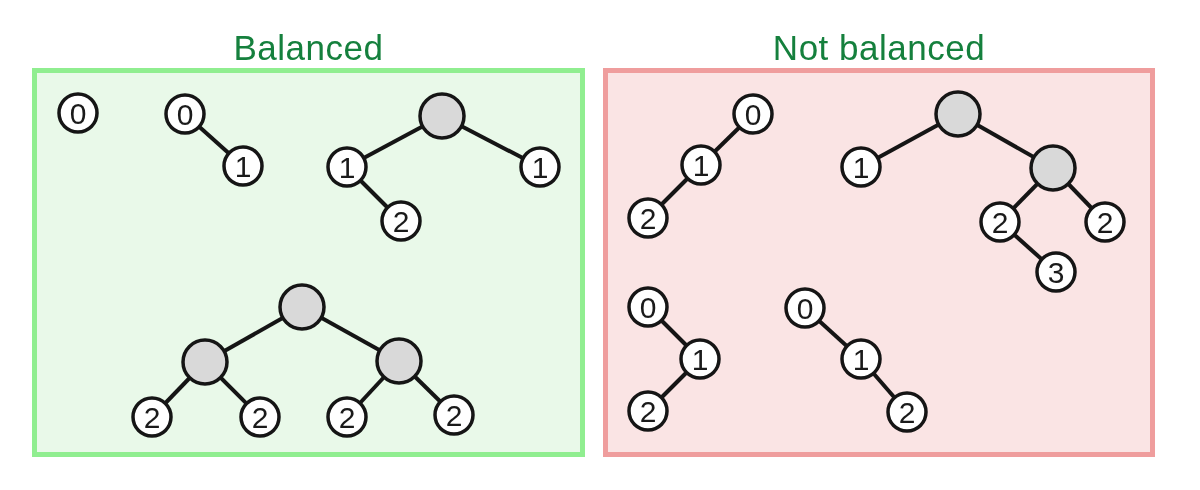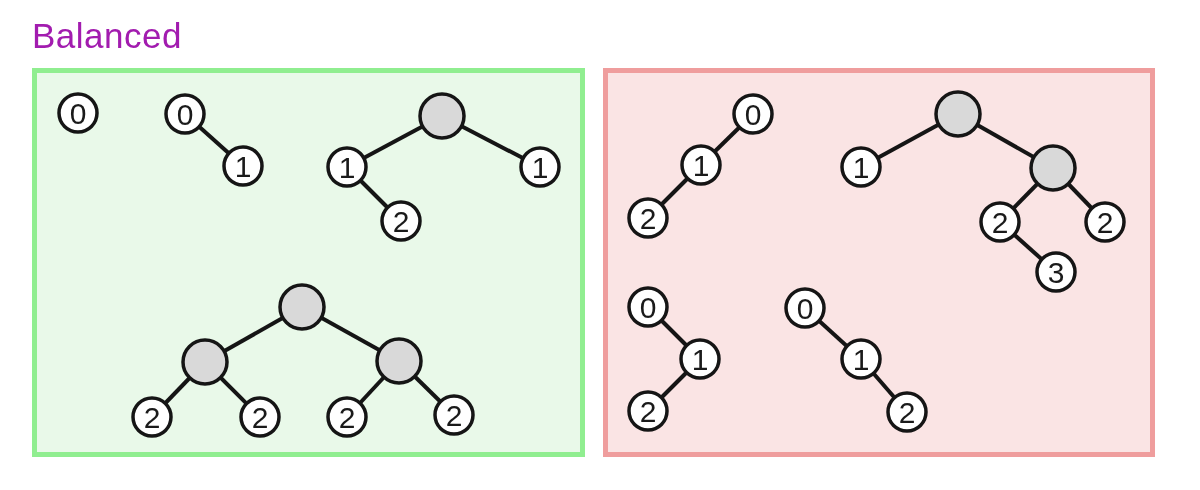--- a/index.html
+++ b/index.html
@@ -6,24 +6,24 @@
   body { font-family: "Liberation Sans", sans-serif; }
   #canvas {
     position: relative;
     width: 1200px;
     height: 490px;
     background: #ffffff;
     overflow: hidden;
   }
   .panel-title {
     position: absolute;
-    top: 16px;
-    text-align: left;
+    top: 28px;
+    text-align: center;
     font-size: 35px;
-    color: #a21caf;
+    color: #15803d;
     letter-spacing: 0.5px;
   }
   .panel-box {
     position: absolute;
     box-sizing: border-box;
     border-style: solid;
     border-width: 5px;
   }
   #tree-svg {
     position: absolute;
@@ -34,20 +34,21 @@
     font-family: "Liberation Sans", sans-serif;
     font-size: 30px;
     fill: #1a1a1a;
   }
 </style>
 </head>
 <body>
 
 <div id="canvas">
   <div class="panel-title" id="title-0" style="left: 32px; width: 553px;">Balanced</div>
+  <div class="panel-title" id="title-1" style="left: 603px; width: 552px;">Not balanced</div>
   <div class="panel-box" id="panel-0" style="left: 32px; top: 68px; width: 553px; height: 389px; border-color: rgb(144, 238, 144); background: rgb(233, 249, 233);"></div>
   <div class="panel-box" id="panel-1" style="left: 603px; top: 68px; width: 552px; height: 389px; border-color: rgb(239, 157, 157); background: rgb(250, 228, 228);"></div>
   <svg id="tree-svg" width="1200" height="490">
       <g>
         <circle cx="78" cy="113" r="19" fill="#ffffff" stroke="#151515" stroke-width="3.5"></circle>
         <text x="78" y="113" dy="0.36em" text-anchor="middle" class="node-label">0</text>
       </g>
       <g>
         <line x1="185" y1="114" x2="243" y2="166" stroke="#151515" stroke-width="4"></line>
         <circle cx="185" cy="114" r="19" fill="#ffffff" stroke="#151515" stroke-width="3.5"></circle>

